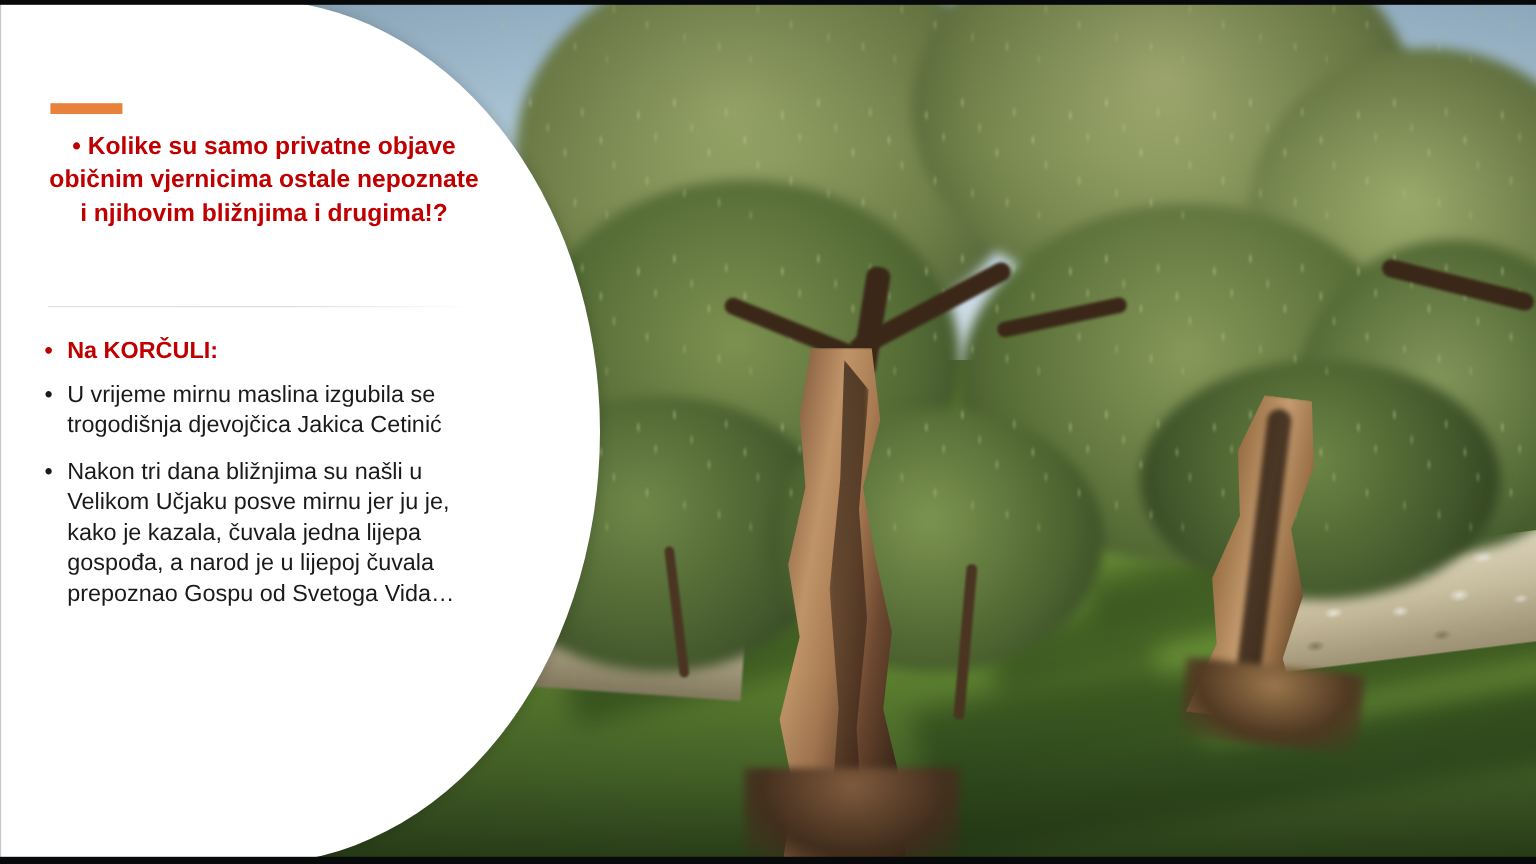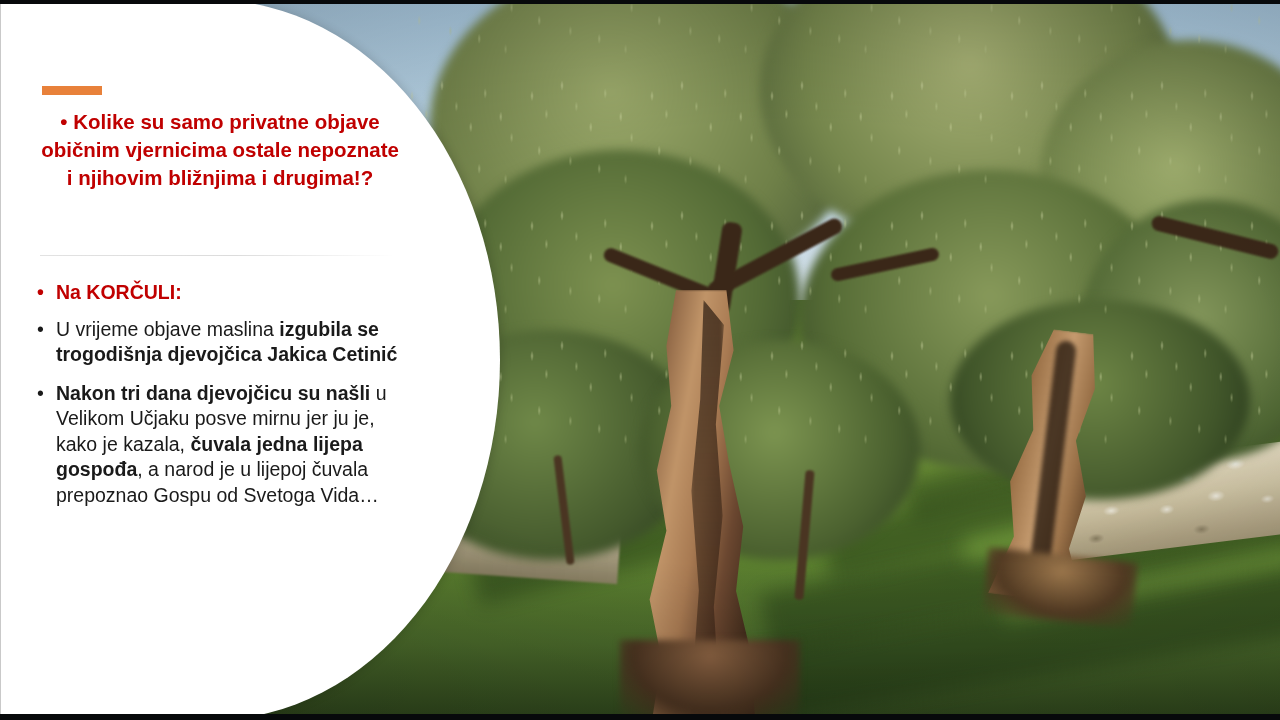--- a/index.html
+++ b/index.html
@@ -152,21 +152,21 @@
   .divider{position:absolute;left:40px;top:255px;width:355px;height:1px;
      background:linear-gradient(90deg,#e2e2e2 0%,#dcdcdc 55%,rgba(220,220,220,0) 100%);}
 
   .body-block{position:absolute;left:34px;top:280px;width:380px;}
 
   .li{position:relative;padding-left:22px;margin-bottom:9px;
       font-size:19.5px;line-height:25.5px;color:#1a1a1a;}
   .li .dot{position:absolute;left:3px;top:0px;font-size:19.5px;line-height:25.5px;color:#1a1a1a;}
   .li.red{color:#C00000;font-weight:bold;font-size:19.5px;margin-bottom:11px;}
   .li.red .dot{color:#C00000;}
-  .li b{font-weight:bold;}
+  .li b{font-weight:normal;}
   .li.gap{margin-top:13px;}
 </style>
 </head>
 <body>
 
 <div id="slide">
 
   <div class="photo">
     <div class="sky"></div>
     <div class="hills"></div>
@@ -233,26 +233,26 @@
 
     <div class="body-block">
 
       <div class="li red">
         <span class="dot">•</span>
         <span>Na KORČULI:</span>
       </div>
 
       <div class="li">
         <span class="dot">•</span>
-        <span>U vrijeme objave maslina </span><b>izgubila se trogodišnja djevojčica Jakica Cetinić</b>
+        <span>U vrijeme mirnu maslina </span><b>izgubila se trogodišnja djevojčica Jakica Cetinić</b>
       </div>
 
       <div class="li gap">
         <span class="dot">•</span>
-        <b>Nakon tri dana djevojčicu su našli</b><span> u Velikom Učjaku posve mirnu jer ju je, kako je kazala, </span><b>čuvala jedna lijepa gospođa</b><span>, a narod je u lijepoj čuvala prepoznao Gospu od Svetoga Vida…</span>
+        <b>Nakon tri dana bližnjima su našli</b><span> u Velikom Učjaku posve mirnu jer ju je, kako je kazala, </span><b>čuvala jedna lijepa gospođa</b><span>, a narod je u lijepoj čuvala prepoznao Gospu od Svetoga Vida…</span>
       </div>
 
     </div>
   </div>
 
   <div class="bar-top"></div>
   <div class="bar-bottom"></div>
 
 </div>
 

